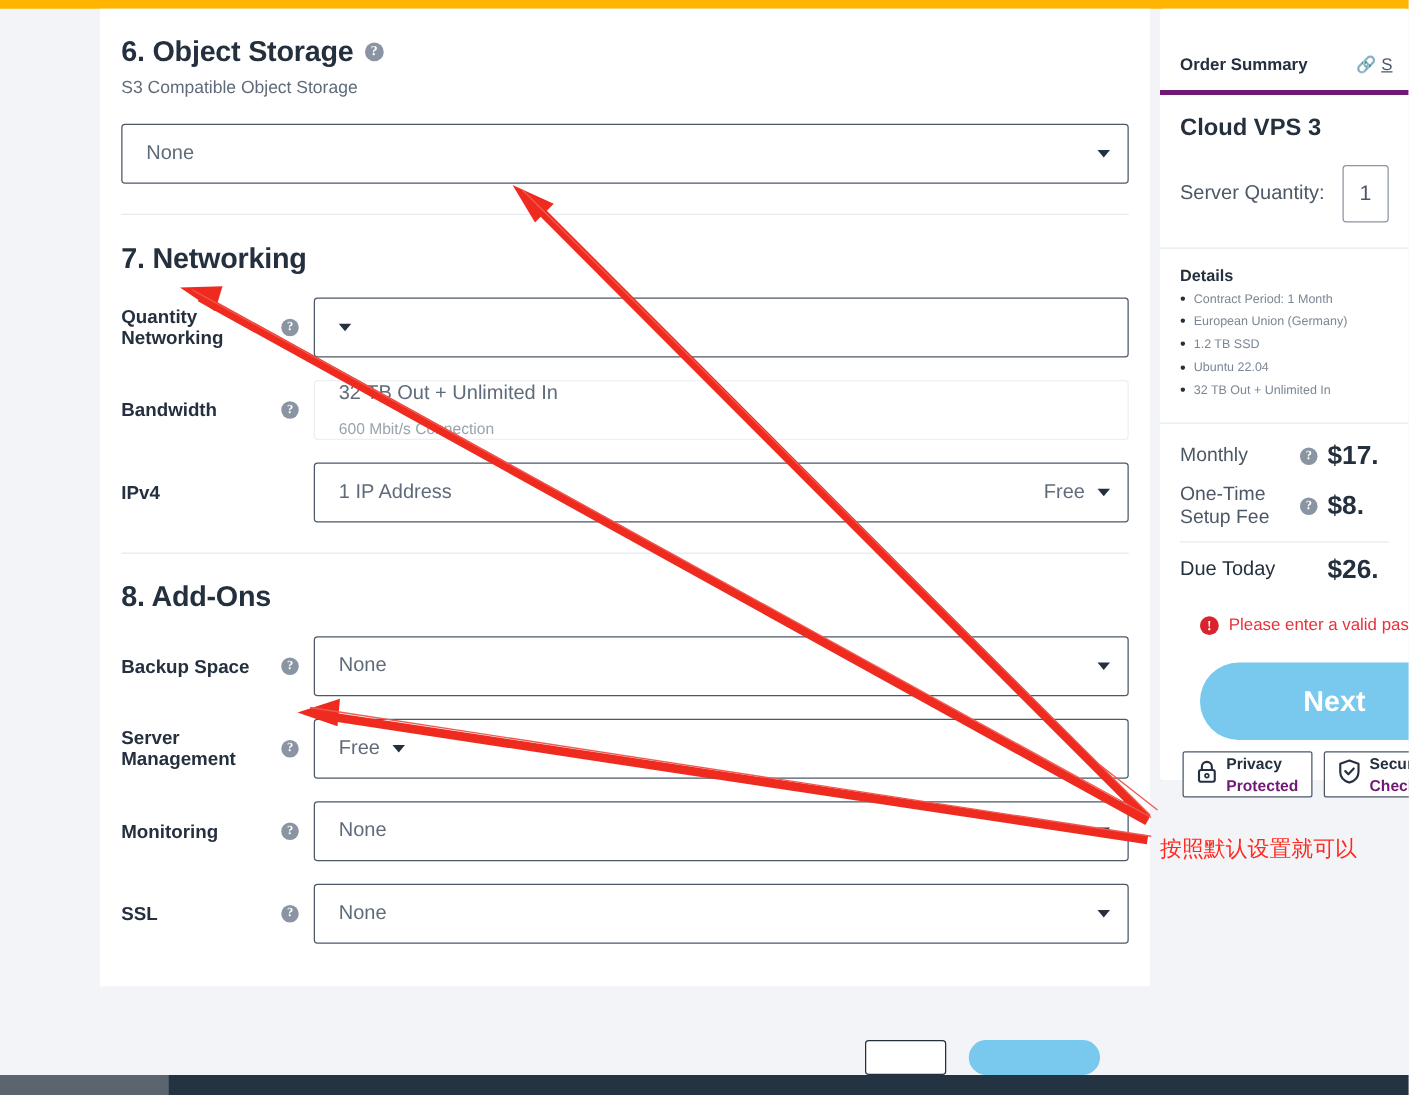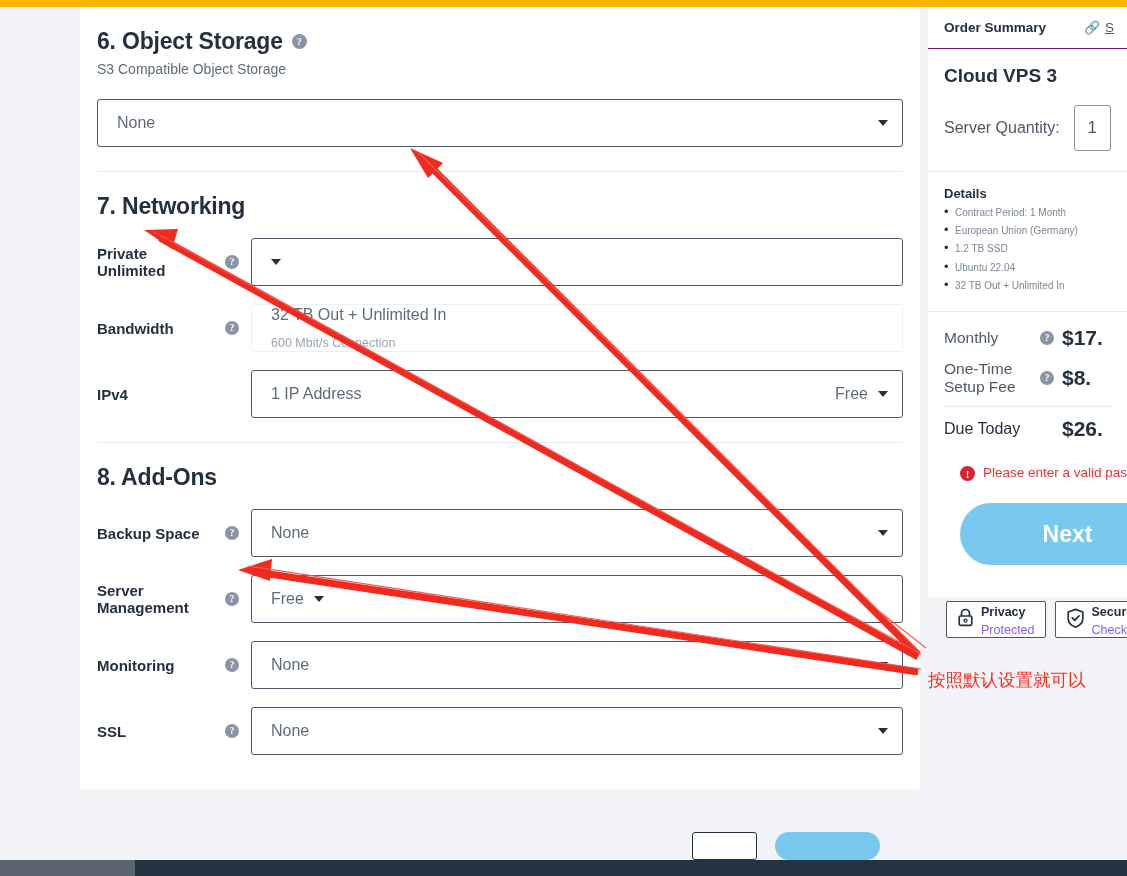--- a/index.html
+++ b/index.html
@@ -99,21 +99,21 @@
     width: 105px; height: 28px; border-radius: 22px; background: #79c8ee;
   }
 
   
   .summary {
     position: absolute; top: 7px; left: 928px; width: 199px;
     background: #ffffff; border-radius: 3px; overflow: hidden;
   }
   .sum-head {
     display: flex; align-items: center; justify-content: space-between;
-    padding: 13px 13px 13px 16px; border-bottom: 1px solid #701a75;
+    padding: 13px 13px 13px 16px; border-bottom: 4px solid #701a75; margin-top: 24px;
   }
   .sum-head .t { font-size: 13.5px; font-weight: bold; color: #25303f; }
   .sum-head .share { display: flex; align-items: center; gap: 4px; }
   .sum-head .share .lk { font-size: 13px; color: #4c5866; }
   .sum-head .share .sh {
     font-size: 13.5px; color: #4c5866; text-decoration: underline; white-space: nowrap;
   }
   .sum-body { padding: 16px 16px 20px 16px; border-bottom: 1px solid #e6e9ee; }
   .prod { font-size: 19px; font-weight: bold; color: #25303f; }
   .qty-row { display:flex; align-items:center; gap: 14px; margin-top: 18px; }
@@ -162,21 +162,21 @@
   }
 
   
   .badges { position: absolute; top: 601px; left: 946px; display:flex; gap: 9px; }
   .badge {
     height: 37px; border: 1px solid #4c5866; border-radius: 2px; background:#fff;
     display: flex; align-items: center; gap: 7px; padding: 0 10px; white-space: nowrap;
   }
   .badge .bi { flex: 0 0 auto; }
   .badge .bt1 { font-size: 12.5px; font-weight: bold; color: #25303f; line-height: 14px;}
-  .badge .bt2 { font-size: 12.5px; color: #8b5cf6; line-height: 14px; }
+  .badge .bt2 { font-size: 12.5px; color: #701a75; line-height: 14px; font-weight: bold; }
 
   
   .cn-note {
     position: absolute; left: 928px; top: 665px; width: 180px;
     font-size: 17.5px; color: #ff2a1f; line-height: 30px;
     font-family: "DejaVu Sans", sans-serif;
   }
 
   
   .overlay { position:absolute; inset:0; pointer-events:none; }
@@ -212,21 +212,21 @@
           <span class="caret"></span>
         </div>
       </div>
     </div>
 
     <div class="section">
       <div class="section-inner">
         <div class="sec-title" style="margin-bottom:6px">7. Networking</div>
 
         <div class="row">
-          <div class="lbl">Private Unlimited</div>
+          <div class="lbl">Quantity Networking</div>
           <div class="help-cell">
             <span class="help sm">?</span>
           </div>
           <div class="ctl">
             <div class="select">
               <span class="caret"></span>
             </div>
           </div>
         </div>
 

